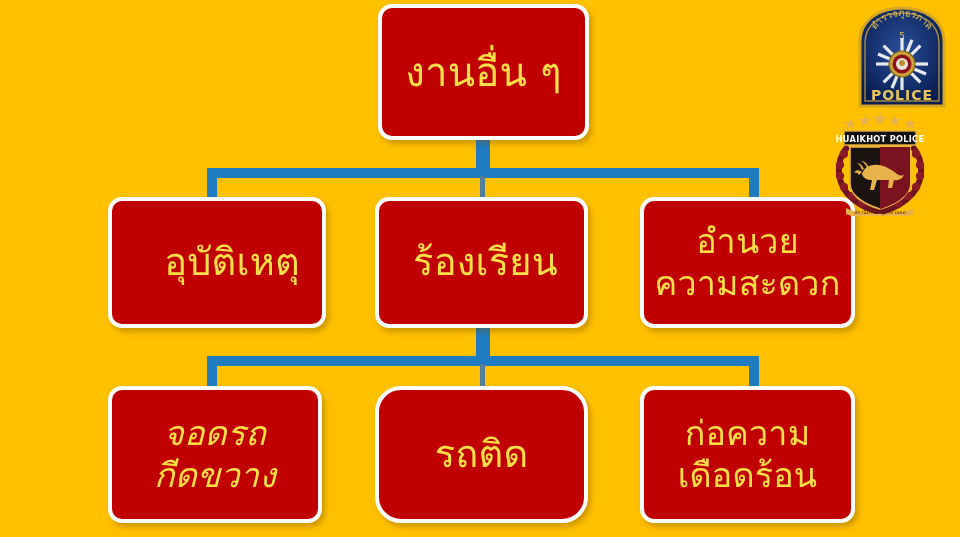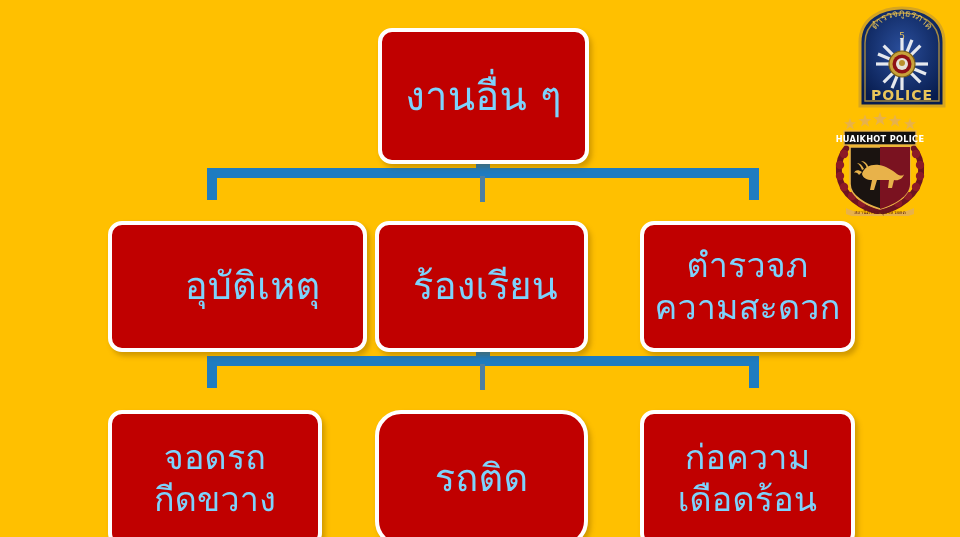--- a/index.html
+++ b/index.html
@@ -40,23 +40,22 @@
   .node {
     position: absolute;
     box-sizing: border-box;
     background: #C00000;
     border: 4px solid #FFFFFF;
     border-radius: 14px;
     display: flex;
     align-items: center;
     justify-content: center;
     text-align: center;
-    color: #7dd3fc;
+    color: #fde047;
     box-shadow: 3px 4px 5px rgba(120, 80, 0, 0.35);
-    margin-top: 24px;
   }
   .node-label {
     display: block;
     width: 100%;
     padding: 0 6px;
     font-size: 38px;
     line-height: 1.12;
     font-weight: 400;
     letter-spacing: 0.2px;
     white-space: pre-line;
@@ -98,34 +97,34 @@
     <div class="conn" style="left:207px; top:356px; width:552px; height:10px;"></div>
     <div class="conn" style="left:207px; top:356px; width:10px; height:32px;"></div>
     <div class="conn" style="left:749px; top:356px; width:10px; height:32px;"></div>
     <div class="conn-thin" style="left:480px; top:364px; width:5px; height:26px;"></div>
   </div>
 
   <div class="node node-root" style="left:378px; top:4px; width:211px; height:136px;">
     <span class="node-label">งานอื่น ๆ</span>
   </div>
 
-  <div class="node" style="left:108px; top:197px; width:259px; height:131px;padding-left:30px;">
+  <div class="node" style="left:108px; top:197px; width:218px; height:131px;padding-left:30px;">
     <span class="node-label">อุบัติเหตุ</span>
   </div>
 
   <div class="node" style="left:375px; top:197px; width:213px; height:131px;padding-left:8px;">
     <span class="node-label">ร้องเรียน</span>
   </div>
 
   <div class="node node-two-line" style="left:640px; top:197px; width:215px; height:131px;">
-    <span class="node-label">ตำรวจภ
+    <span class="node-label">อำนวย
 ความสะดวก</span>
   </div>
 
-  <div class="node node-two-line" style="left:108px; top:386px; width:214px; height:137px;">
+  <div class="node node-two-line" style="left:108px; top:386px; width:214px; height:137px;font-style:italic;">
     <span class="node-label">จอดรถ
 กีดขวาง</span>
   </div>
 
   <div class="node" style="left:375px; top:386px; width:213px; height:137px;border-radius:26px;">
     <span class="node-label">รถติด</span>
   </div>
 
   <div class="node node-two-line" style="left:640px; top:386px; width:215px; height:137px;">
     <span class="node-label">ก่อความ

